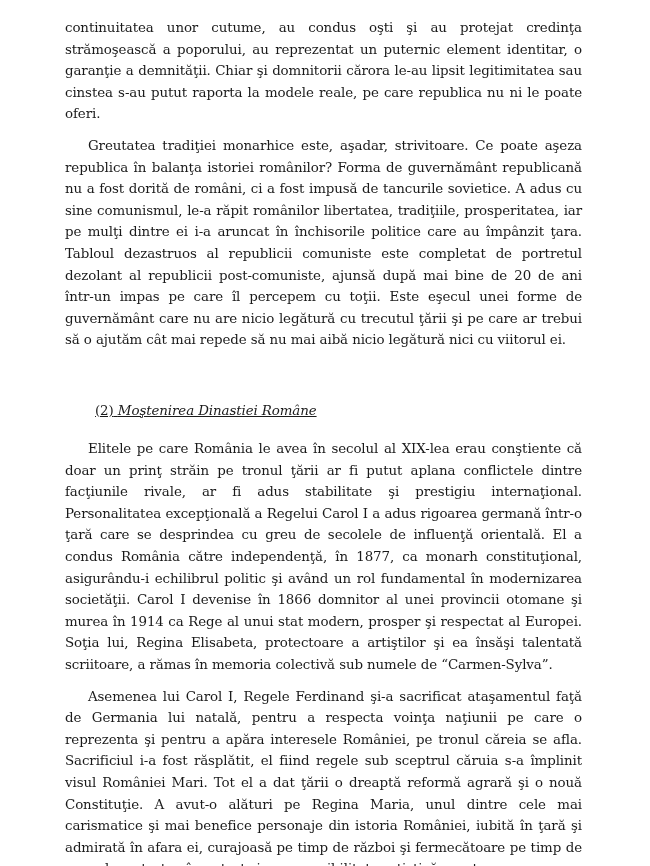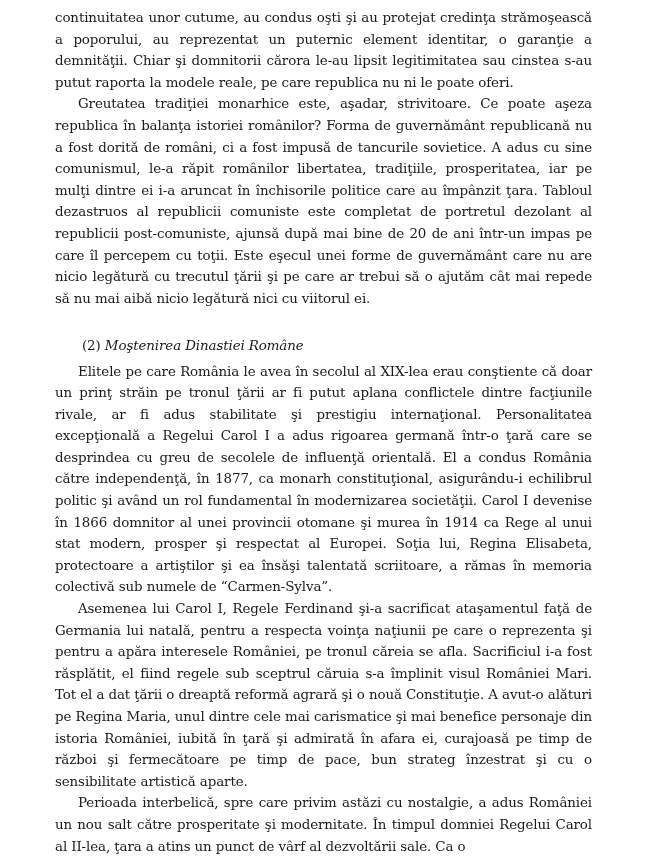--- a/index.html
+++ b/index.html
@@ -9,24 +9,24 @@
     left: 55px;
     top: 7px;
     width: 537px;
     font-family: "DejaVu Serif", "Liberation Serif", serif;
     font-size: 13.4px;
     line-height: 21.6px;
     color: #1a1a1a;
     text-align: justify;
     letter-spacing: -0.1px;
   }
-  .p { margin: 0; text-indent: 0; }
+  .p { margin: 10px; text-indent: 0; }
   .p.indent { text-indent: 23px; }
   .spacer { height: 21.6px; }
-  .heading { margin: 4px; text-indent: 23px; }
+  .heading { margin: 17px; text-indent: 23px; text-decoration: underline; }
   .heading .title { font-style: italic; }
 </style>
 </head>
 <body>
 
 <div class="page">
   <p class="p">continuitatea unor cutume, au condus oşti şi au protejat credinţa strămoşească a poporului, au reprezentat un puternic element identitar, o garanţie a demnităţii. Chiar şi domnitorii cărora le-au lipsit legitimitatea sau cinstea s-au putut raporta la modele reale, pe care republica nu ni le poate oferi.</p>
   <p class="p indent">Greutatea tradiţiei monarhice este, aşadar, strivitoare. Ce poate aşeza republica în balanţa istoriei românilor? Forma de guvernământ republicană nu a fost dorită de români, ci a fost impusă de tancurile sovietice. A adus cu sine comunismul, le-a răpit românilor libertatea, tradiţiile, prosperitatea, iar pe mulţi dintre ei i-a aruncat în închisorile politice care au împânzit ţara. Tabloul dezastruos al republicii comuniste este completat de portretul dezolant al republicii post-comuniste, ajunsă după mai bine de 20 de ani într-un impas pe care îl percepem cu toţii. Este eşecul unei forme de guvernământ care nu are nicio legătură cu trecutul ţării şi pe care ar trebui să o ajutăm cât mai repede să nu mai aibă nicio legătură nici cu viitorul ei.</p>
 
   <div class="spacer"></div>

